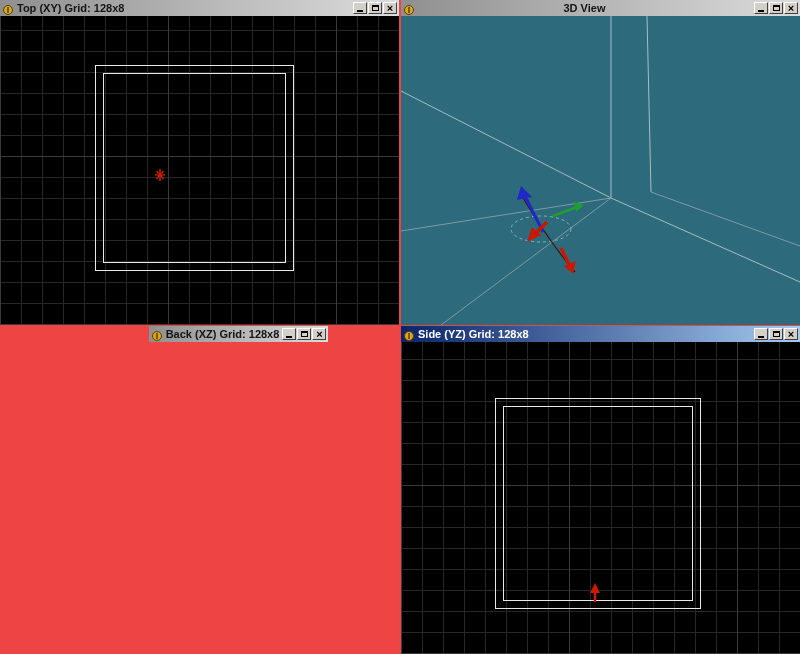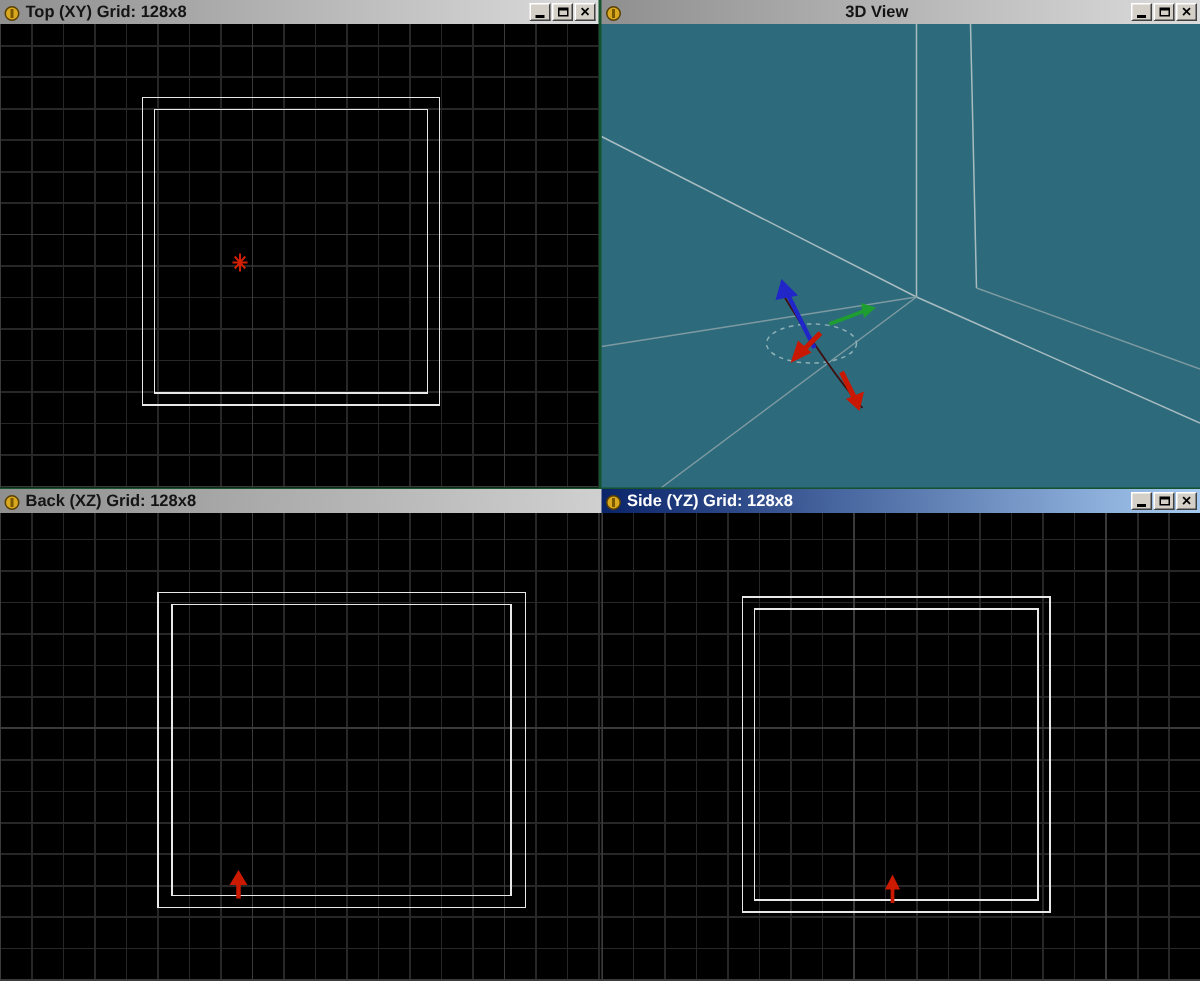--- a/index.html
+++ b/index.html
@@ -1,21 +1,21 @@
 <!DOCTYPE html>
 <html><head>
 <meta charset="utf-8">
 <style>
   html,body{margin:0;padding:0;background:#555;}
-  .desktop{position:relative;width:800px;height:654px;background:#14532d;overflow:hidden;
+  .desktop{position:relative;width:800px;height:654px;background:#ef4444;overflow:hidden;
            font-family:"Liberation Sans", sans-serif;}
   .viewport{position:absolute;display:flex;flex-direction:column;}
   .vp-tl{left:0;top:0;width:399px;height:325px;}
   .vp-tr{left:401px;top:0;width:399px;height:325px;text-align:center;}
-  .vp-bl{left:0;top:326px;width:477px;height:328px;}
+  .vp-bl{left:0;top:326px;width:477px;height:328px;align-items:center;}
   .vp-br{left:401px;top:326px;width:399px;height:328px;}
 
   .titlebar{height:16px;flex:0 0 16px;display:flex;align-items:center;
             padding:0 2px;gap:3px;user-select:none;}
   .titlebar.inactive{background:linear-gradient(90deg,#8f8f8f,#dcdcdc);color:#141414;}
   .titlebar.active{background:linear-gradient(90deg,#0a246a,#a6caf0);color:#ffffff;}
   .titletext{font-size:11px;font-weight:bold;white-space:nowrap;overflow:hidden;
              flex:1 1 auto;line-height:16px;}
   .titleicon{width:12px;height:12px;flex:0 0 12px;display:block;}
   .winbtns{display:flex;align-items:center;gap:1px;flex:0 0 auto;}

